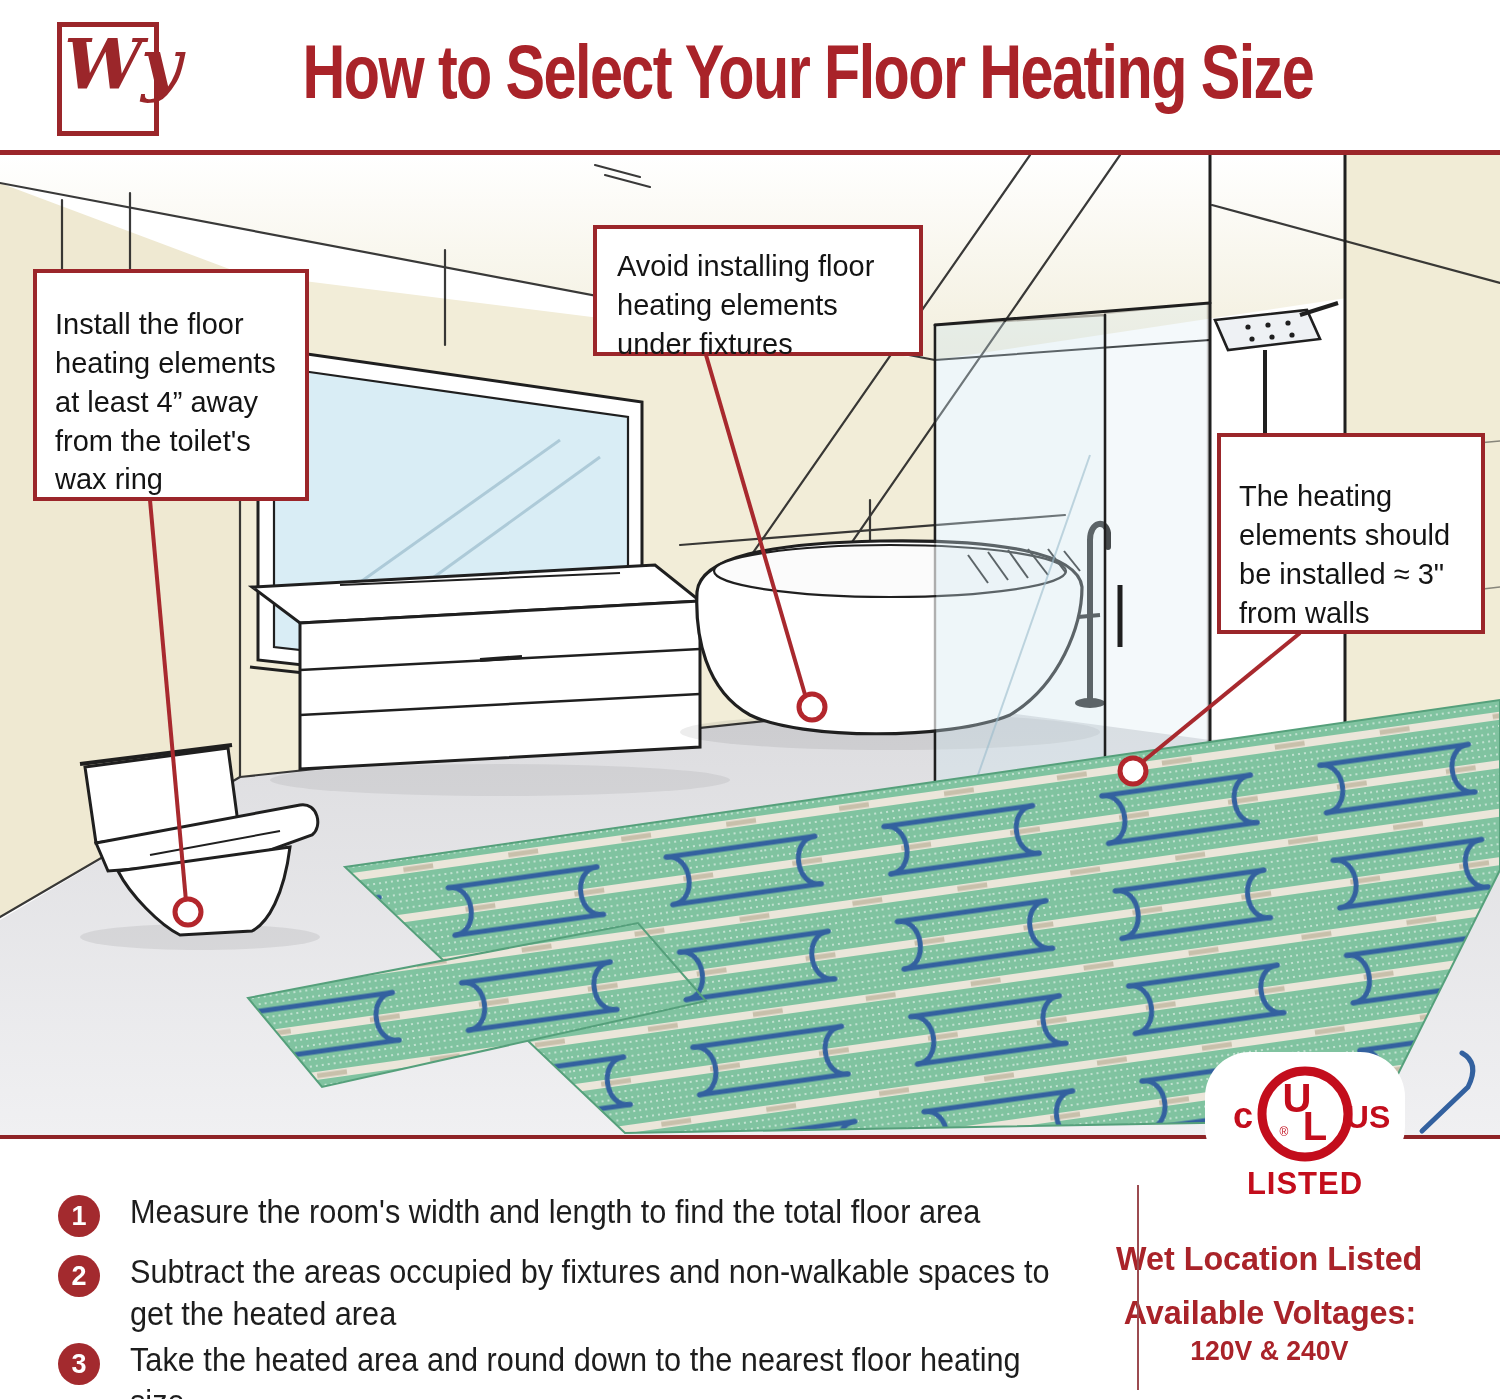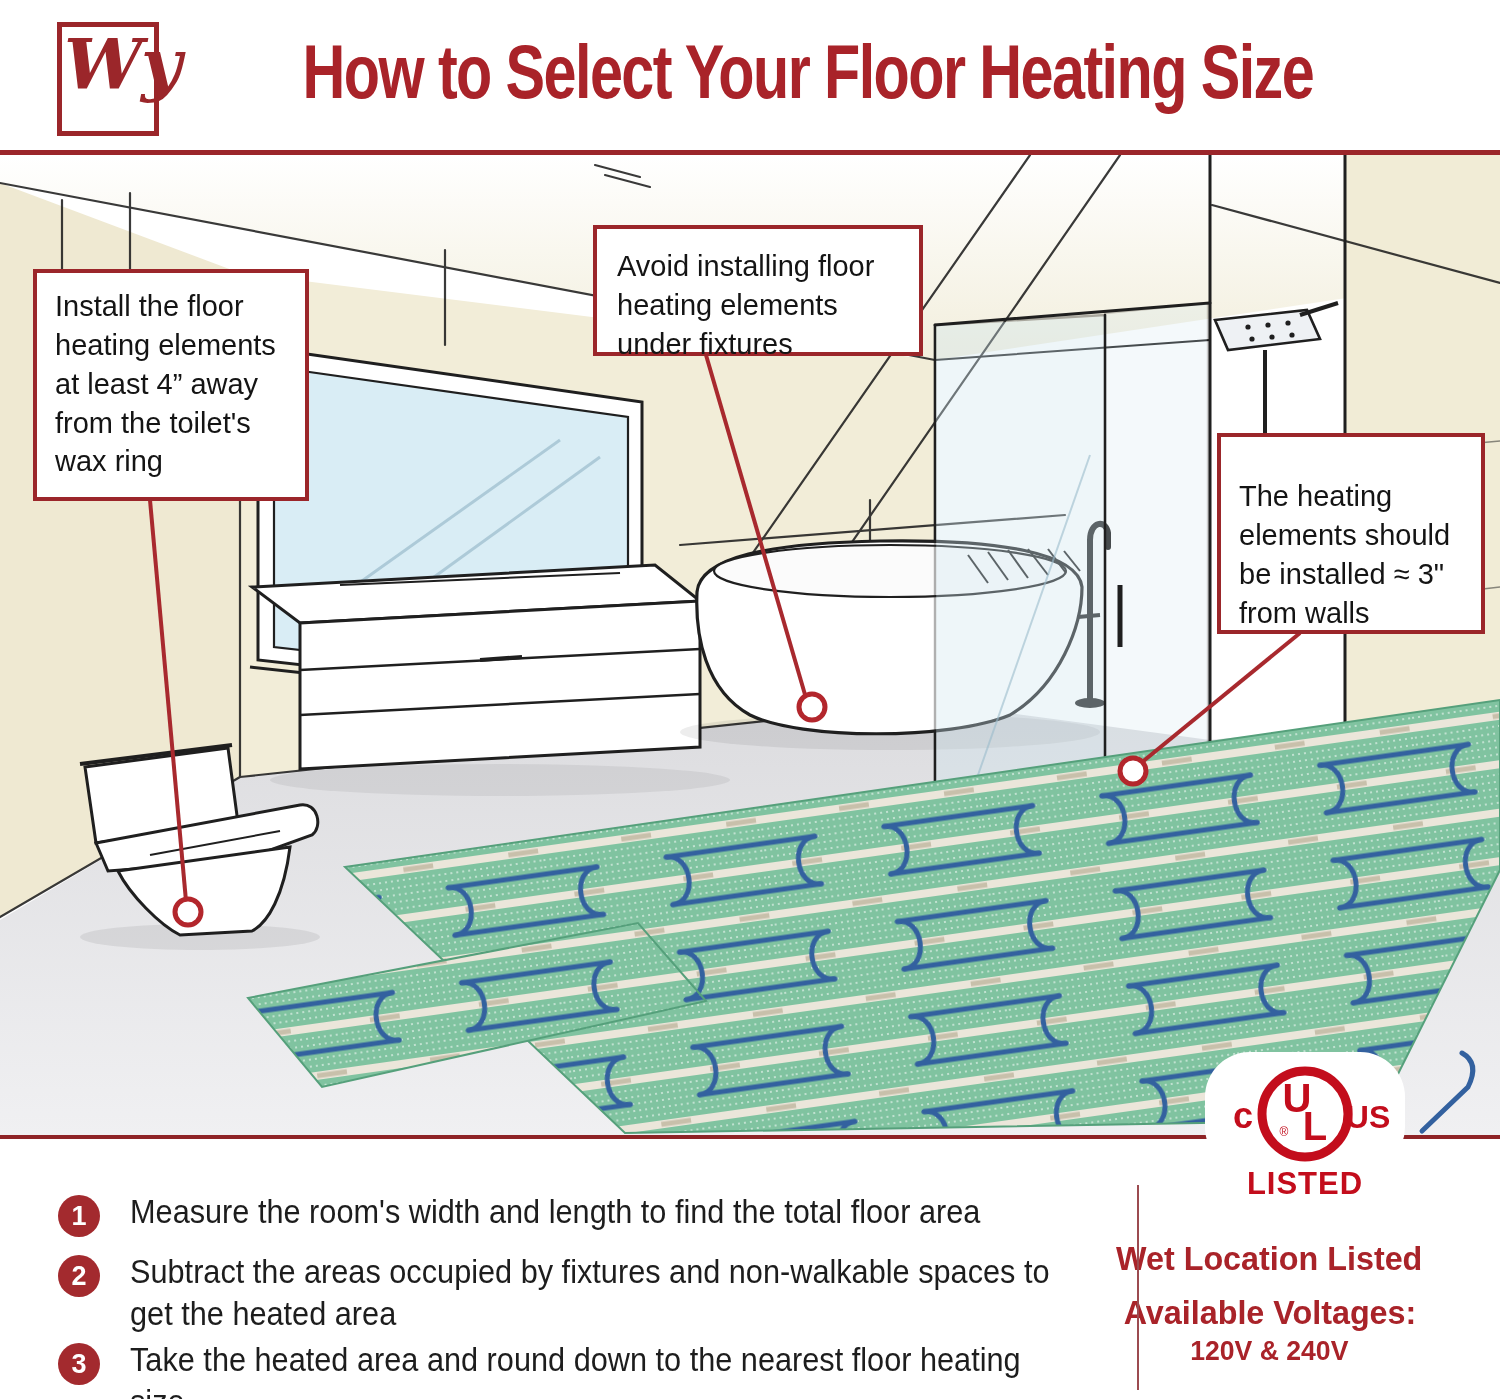--- a/index.html
+++ b/index.html
@@ -18,21 +18,21 @@
 
   
   .top-rule{position:absolute;left:0;top:150px;width:1500px;height:5px;background:#9b262a;z-index:5;}
   .bottom-rule{position:absolute;left:0;top:1135px;width:1500px;height:4px;background:#8e2326;z-index:1;}
 
   
   .illus{position:absolute;left:0;top:155px;width:1500px;height:980px;}
   .illus svg{display:block;}
   .callout{position:absolute;box-sizing:border-box;background:#ffffff;border:4px solid #9b262a;
            padding:18px 18px;font-size:29px;line-height:1.34;color:#141414;z-index:4;}
-  .callout-toilet{left:33px;top:114px;width:276px;height:232px;padding-top:14px;}
+  .callout-toilet{left:33px;top:114px;width:276px;height:232px;padding-top:32px;}
   .callout-fixtures{left:593px;top:70px;width:330px;height:131px;padding-left:20px;}
   .callout-walls{left:1217px;top:278px;width:268px;height:201px;padding-top:40px;}
 
   
   .steps{position:absolute;left:0;top:1139px;width:1137px;height:260px;background:#ffffff;}
   .step{position:absolute;left:0;width:1137px;}
   .step-1{top:52px;} .step-2{top:112px;} .step-3{top:200px;}
   .step-num{position:absolute;left:58px;top:4px;width:42px;height:42px;border-radius:50%;
             background:#a32a2e;color:#ffffff;font-weight:bold;font-size:27px;
             display:flex;align-items:center;justify-content:center;}

